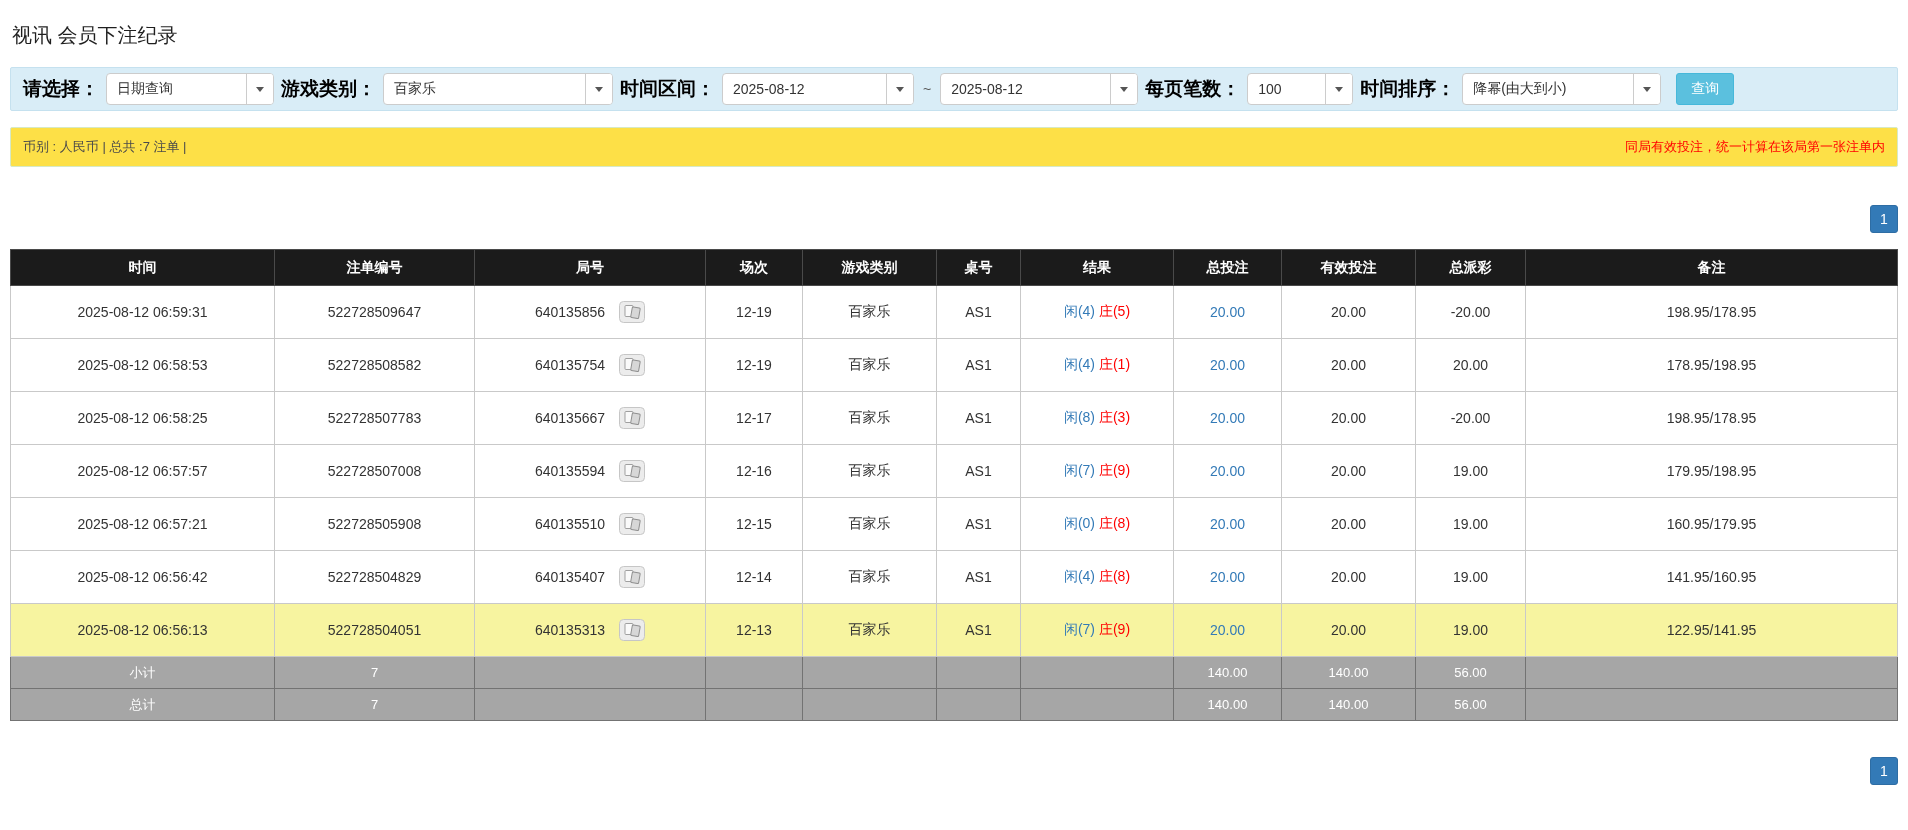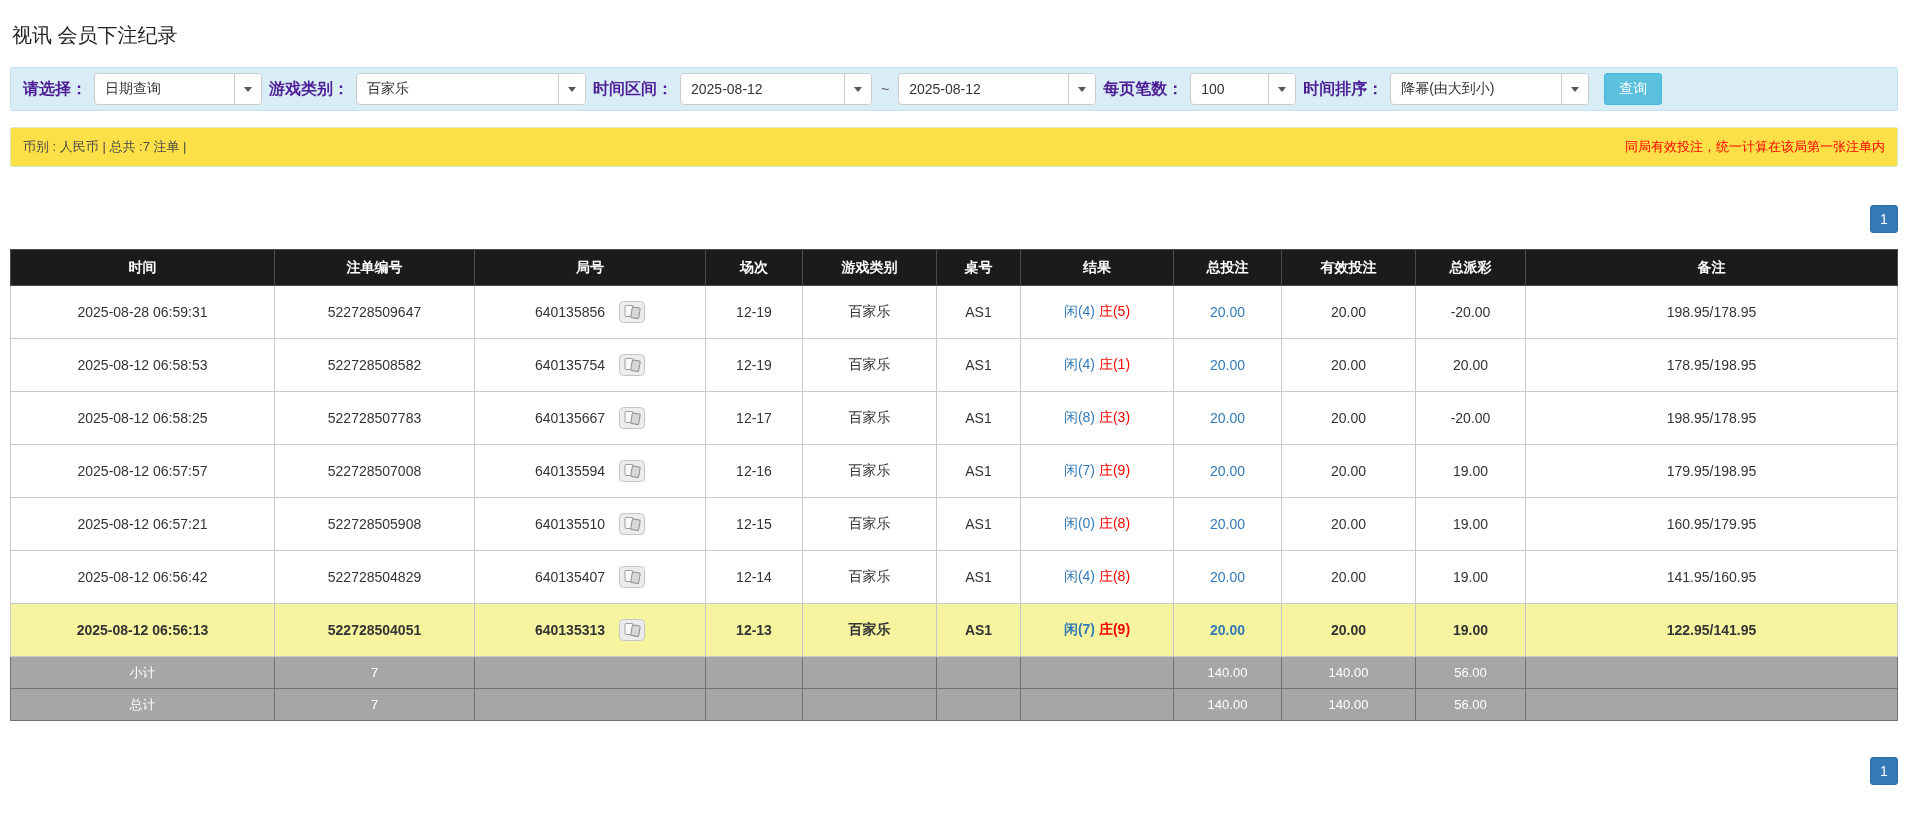--- a/index.html
+++ b/index.html
@@ -28,22 +28,22 @@
     background: #d9edf7;
     border: 1px solid #c5e1ef;
     border-radius: 2px;
     height: 44px;
     display: flex;
     align-items: center;
     padding: 0 12px;
     gap: 7px;
   }
   .filter-label {
-    color: #4c1d95;
-    font-size: 16px;
+    color: #000000;
+    font-size: 19px;
     font-weight: bold;
     white-space: nowrap;
   }
   .combo {
     background: #fff;
     border: 1px solid #ccc;
     border-radius: 4px;
     height: 32px;
     display: flex;
     align-items: center;
@@ -148,21 +148,21 @@
   .records td {
     border: 1px solid #c9c9c9;
     height: 53px;
     text-align: center;
     padding: 2px 6px;
     color: #333;
     background: #fff;
     overflow: hidden;
     white-space: nowrap;
   }
-  tr.row-highlight td { background: #f7f4a0; font-weight: bold; }
+  tr.row-highlight td { background: #f7f4a0; }
 
   .result-player { color: #337ab7; }
   .result-banker { color: #ff0000; }
   .bet-link { color: #337ab7; text-decoration: none; cursor: pointer; }
   .negative { color: #ff0000; }
 
   .round-wrap { display: inline-flex; align-items: center; gap: 14px; }
   .video-btn {
     border: none; background: transparent; padding: 0; margin: 0;
     display: inline-flex; align-items: center; cursor: pointer;
@@ -268,21 +268,21 @@
         <th>桌号</th>
         <th>结果</th>
         <th>总投注</th>
         <th>有效投注</th>
         <th>总派彩</th>
         <th>备注</th>
       </tr>
     </thead>
     <tbody id="data-rows">
   <tr class="data-row">
-    <td>2025-08-28 06:59:31</td>
+    <td>2025-08-12 06:59:31</td>
     <td>522728509647</td>
     <td>
       <span class="round-wrap">
         <span>640135856</span>
         <button class="video-btn" type="button">
           <svg width="26" height="22" viewBox="0 0 26 22" aria-hidden="true">
             <rect x="0.5" y="0.5" width="25" height="21" rx="4" fill="#ececec" stroke="#c6c6c6"></rect>
             <rect x="6" y="4.5" width="8" height="11" rx="1" fill="#fafafa" stroke="#9f9f9f"></rect>
             <rect x="12.5" y="6.5" width="8" height="10.5" rx="1" fill="#d7d7d7" stroke="#8f8f8f" transform="rotate(10 16.5 11.5)"></rect>
           </svg>

